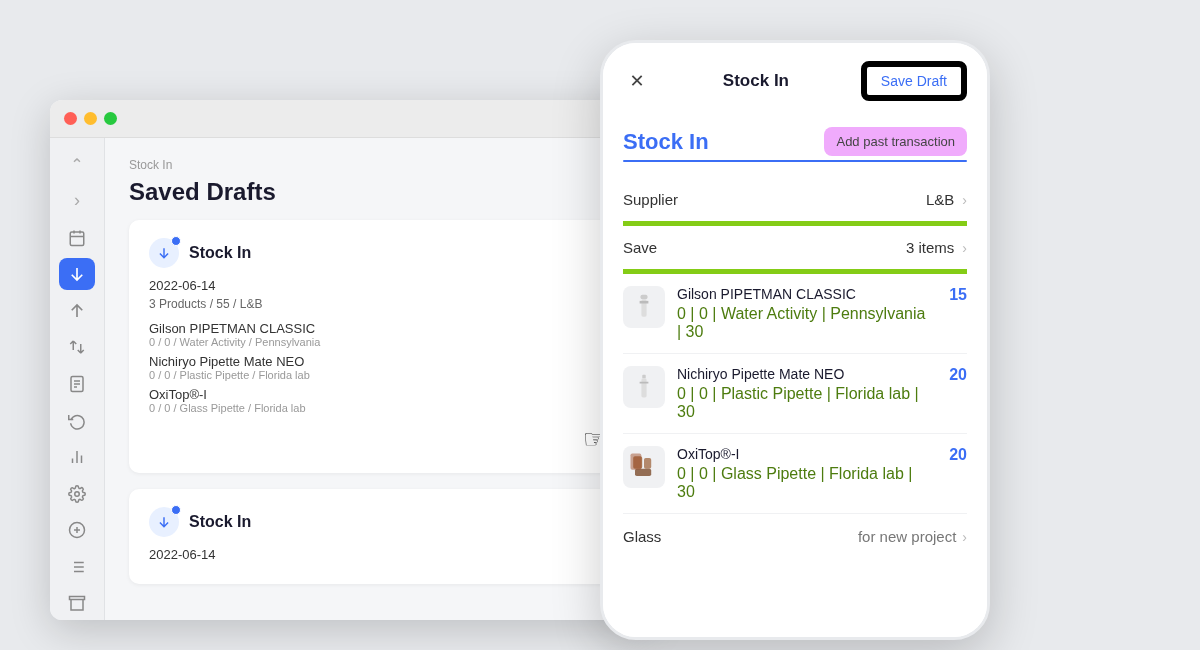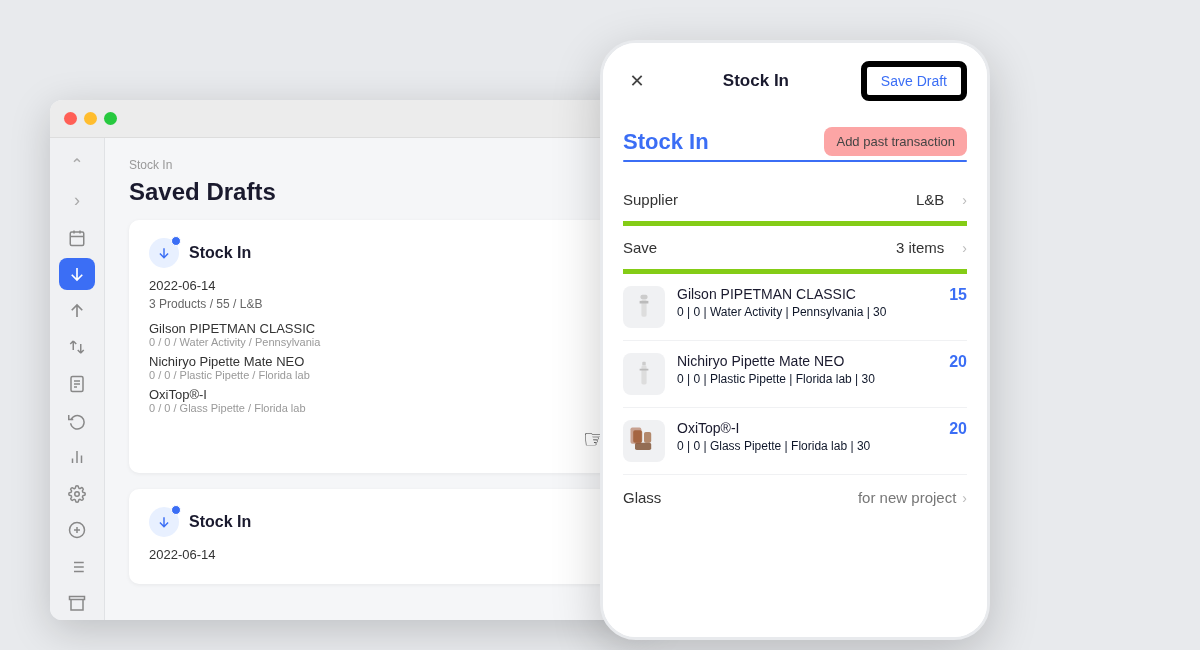--- a/index.html
+++ b/index.html
@@ -239,21 +239,21 @@
       margin-bottom: 4px;
     }
 
     .phone-section-title {
       font-size: 22px;
       font-weight: 700;
       color: #3b6ef5;
     }
 
     .add-past-btn {
-      background: #fca5a5;
+      background: #f0abfc;
       border: none;
       border-radius: 8px;
       padding: 7px 12px;
       font-size: 13px;
       color: #444;
       cursor: pointer;
     }
 
     .blue-divider {
       height: 2px;
@@ -271,21 +271,21 @@
     }
 
     .phone-row-label {
       font-size: 15px;
       color: #333;
     }
 
     .phone-row-value {
       display: flex;
       align-items: center;
-      gap: 18px;
+      gap: 8px;
       font-size: 15px;
       color: #333;
     }
 
     .phone-row-chevron {
       color: #bbb;
       font-size: 14px;
     }
 
     .phone-row-value .items-count {
@@ -319,22 +319,22 @@
     }
 
     .product-name {
       font-size: 14px;
       font-weight: 500;
       color: #1a1a2e;
       margin-bottom: 3px;
     }
 
     .product-sub {
-      font-size: 12px;
-      color: #0f172a;
+      font-size: 16px;
+      color: #4d7c0f;
     }
 
     .product-qty {
       font-size: 16px;
       font-weight: 600;
       color: #3b6ef5;
       min-width: 24px;
       text-align: right;
     }
 

